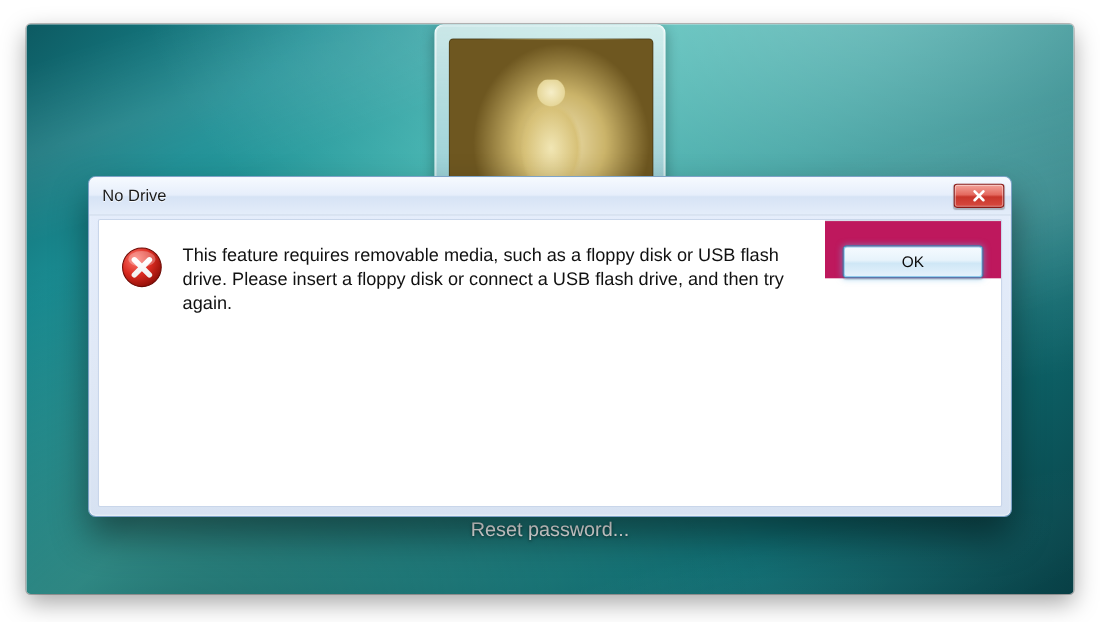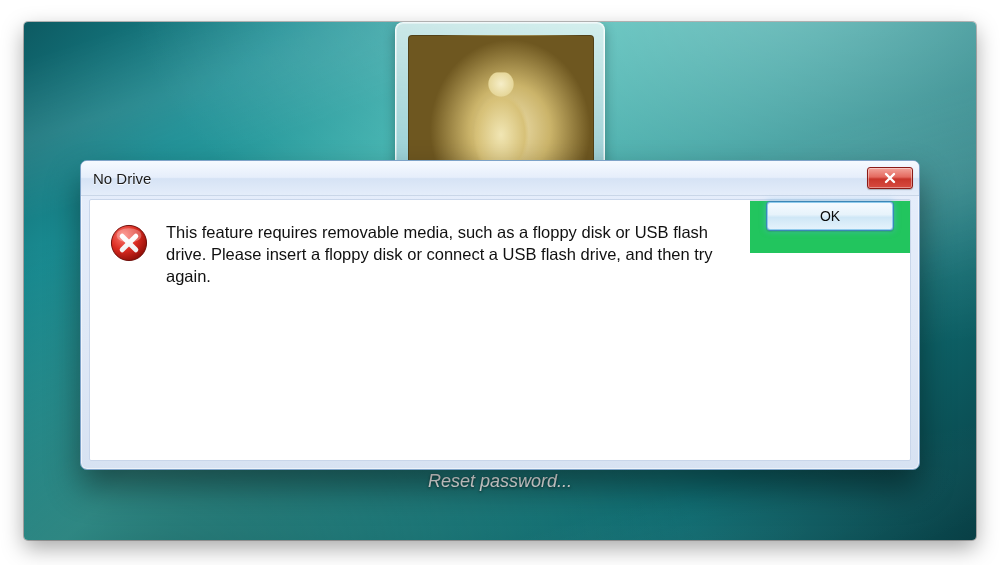--- a/index.html
+++ b/index.html
@@ -85,21 +85,20 @@
     position: absolute;
     left: 0;
     right: 0;
     bottom: 48px;
     text-align: center;
     color: #ffffff;
     font-size: 18px;
     text-shadow: 0 1px 3px rgba(0,0,0,0.6);
     cursor: pointer;
     user-select: none;
-    font-style: italic;
   }
 
   
   .dialog {
     position: absolute;
     left: 56px;
     top: 106px;
     width: 838px;
     height: 308px;
     border-radius: 7px;
@@ -169,24 +168,24 @@
   }
   .msg {
     color: #111;
     font-size: 16.5px;
     line-height: 1.32;
     max-width: 640px;
   }
 
   .footer {
     height: 52px;
-    background: #22c55e;
+    background: #be185d;
     border-top: 1px solid #d8dee8;
     display: flex;
-    align-items: flex-start;
+    align-items: flex-end;
     justify-content: flex-end;
     padding: 0 16px;
   }
   .ok-btn {
     min-width: 126px;
     height: 28px;
     border-radius: 4px;
     border: 1px solid #3c87b7;
     background: linear-gradient(180deg, #f6fbff 0%, #e7f3fb 45%, #cfe7f6 55%, #e6f3fc 100%);
     box-shadow:

